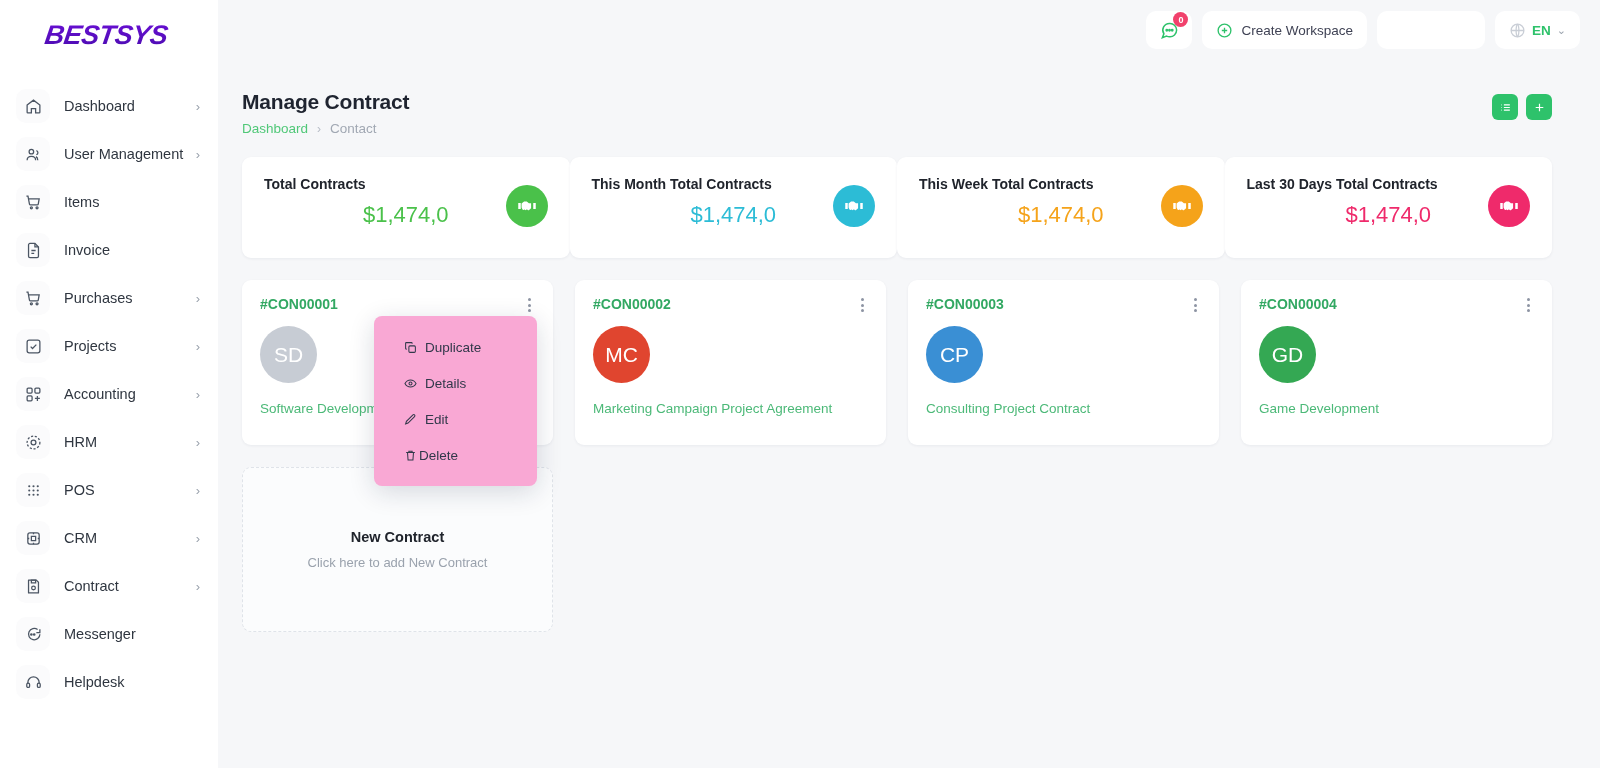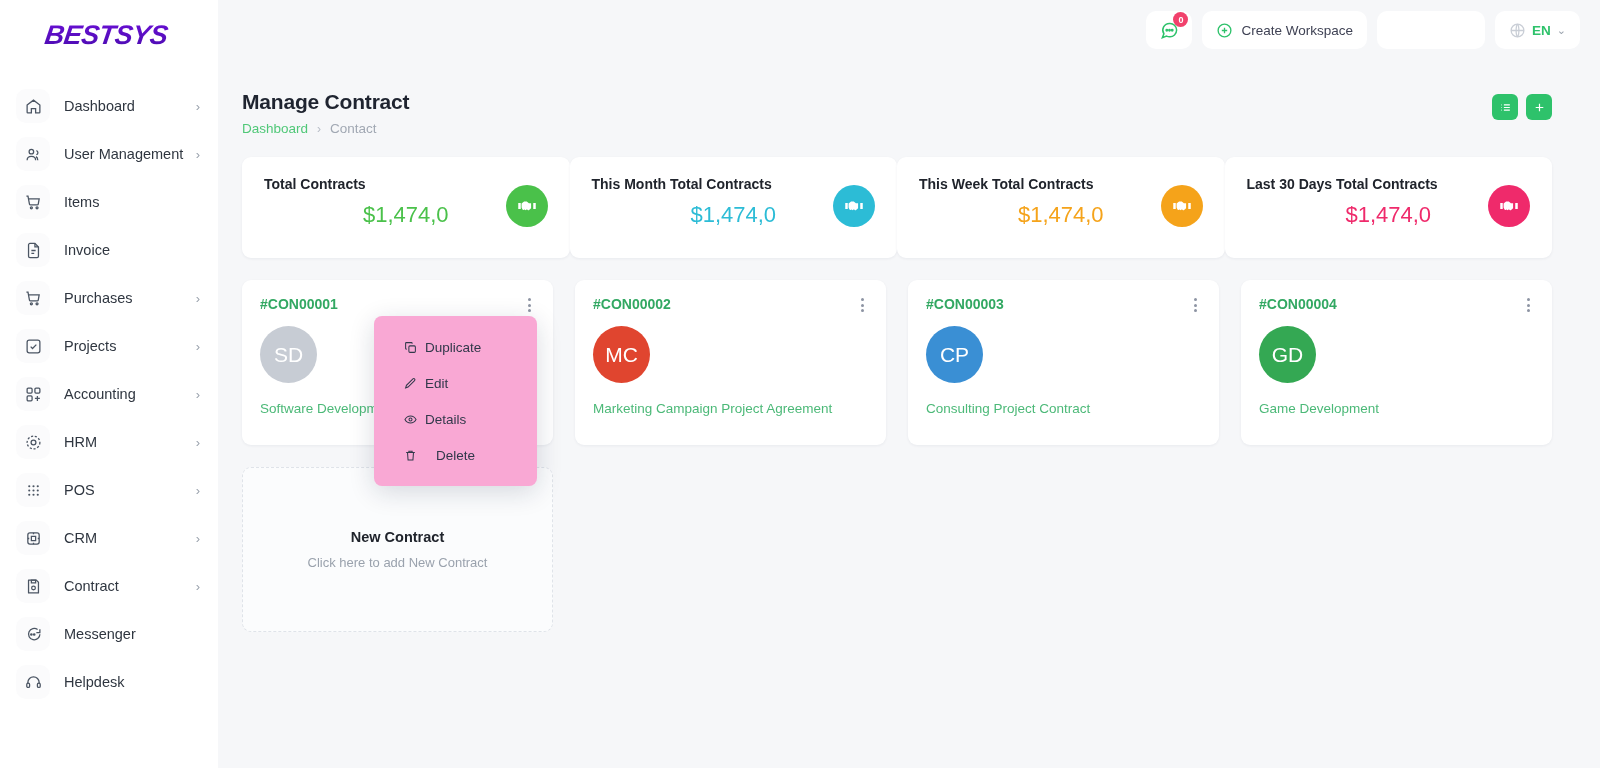--- a/index.html
+++ b/index.html
@@ -511,32 +511,32 @@
   <div class="ctx-menu">
     <div class="ctx-item">
       <svg viewBox="0 0 24 24" fill="none" stroke="currentColor" stroke-width="1.9">
           <rect x="9" y="9" width="12" height="12" rx="2"></rect>
           <path d="M5 15H4a1 1 0 0 1-1-1V4a1 1 0 0 1 1-1h10a1 1 0 0 1 1 1v1"></path>
         </svg>
       <span>Duplicate</span>
     </div>
     <div class="ctx-item">
       <svg viewBox="0 0 24 24" fill="none" stroke="currentColor" stroke-width="1.9">
-          <path d="M16.5 3.5a2.1 2.1 0 0 1 3 3L7.5 18.5 3 20l1.5-4.5z"></path>
-        </svg>
-      <span>Edit</span>
+          <path d="M1.8 12S5.3 5.5 12 5.5 22.2 12 22.2 12 18.7 18.5 12 18.5 1.8 12 1.8 12z"></path>
+          <circle cx="12" cy="12" r="2.8"></circle>
+        </svg>
+      <span>Details</span>
     </div>
     <div class="ctx-item">
       <svg viewBox="0 0 24 24" fill="none" stroke="currentColor" stroke-width="1.9">
-          <path d="M1.8 12S5.3 5.5 12 5.5 22.2 12 22.2 12 18.7 18.5 12 18.5 1.8 12 1.8 12z"></path>
-          <circle cx="12" cy="12" r="2.8"></circle>
-        </svg>
-      <span>Details</span>
-    </div>
-    <div class="ctx-item" style="gap:19px">
+          <path d="M16.5 3.5a2.1 2.1 0 0 1 3 3L7.5 18.5 3 20l1.5-4.5z"></path>
+        </svg>
+      <span>Edit</span>
+    </div>
+    <div class="ctx-item" style="gap:2px">
       <svg viewBox="0 0 24 24" fill="none" stroke="currentColor" stroke-width="1.9">
           <path d="M4 6.5h16M9 6.5V4h6v2.5M6.5 6.5l1 14h9l1-14"></path>
         </svg>
       <span>Delete</span>
     </div>
   </div>
 
 </div>
 
 </body></html>

